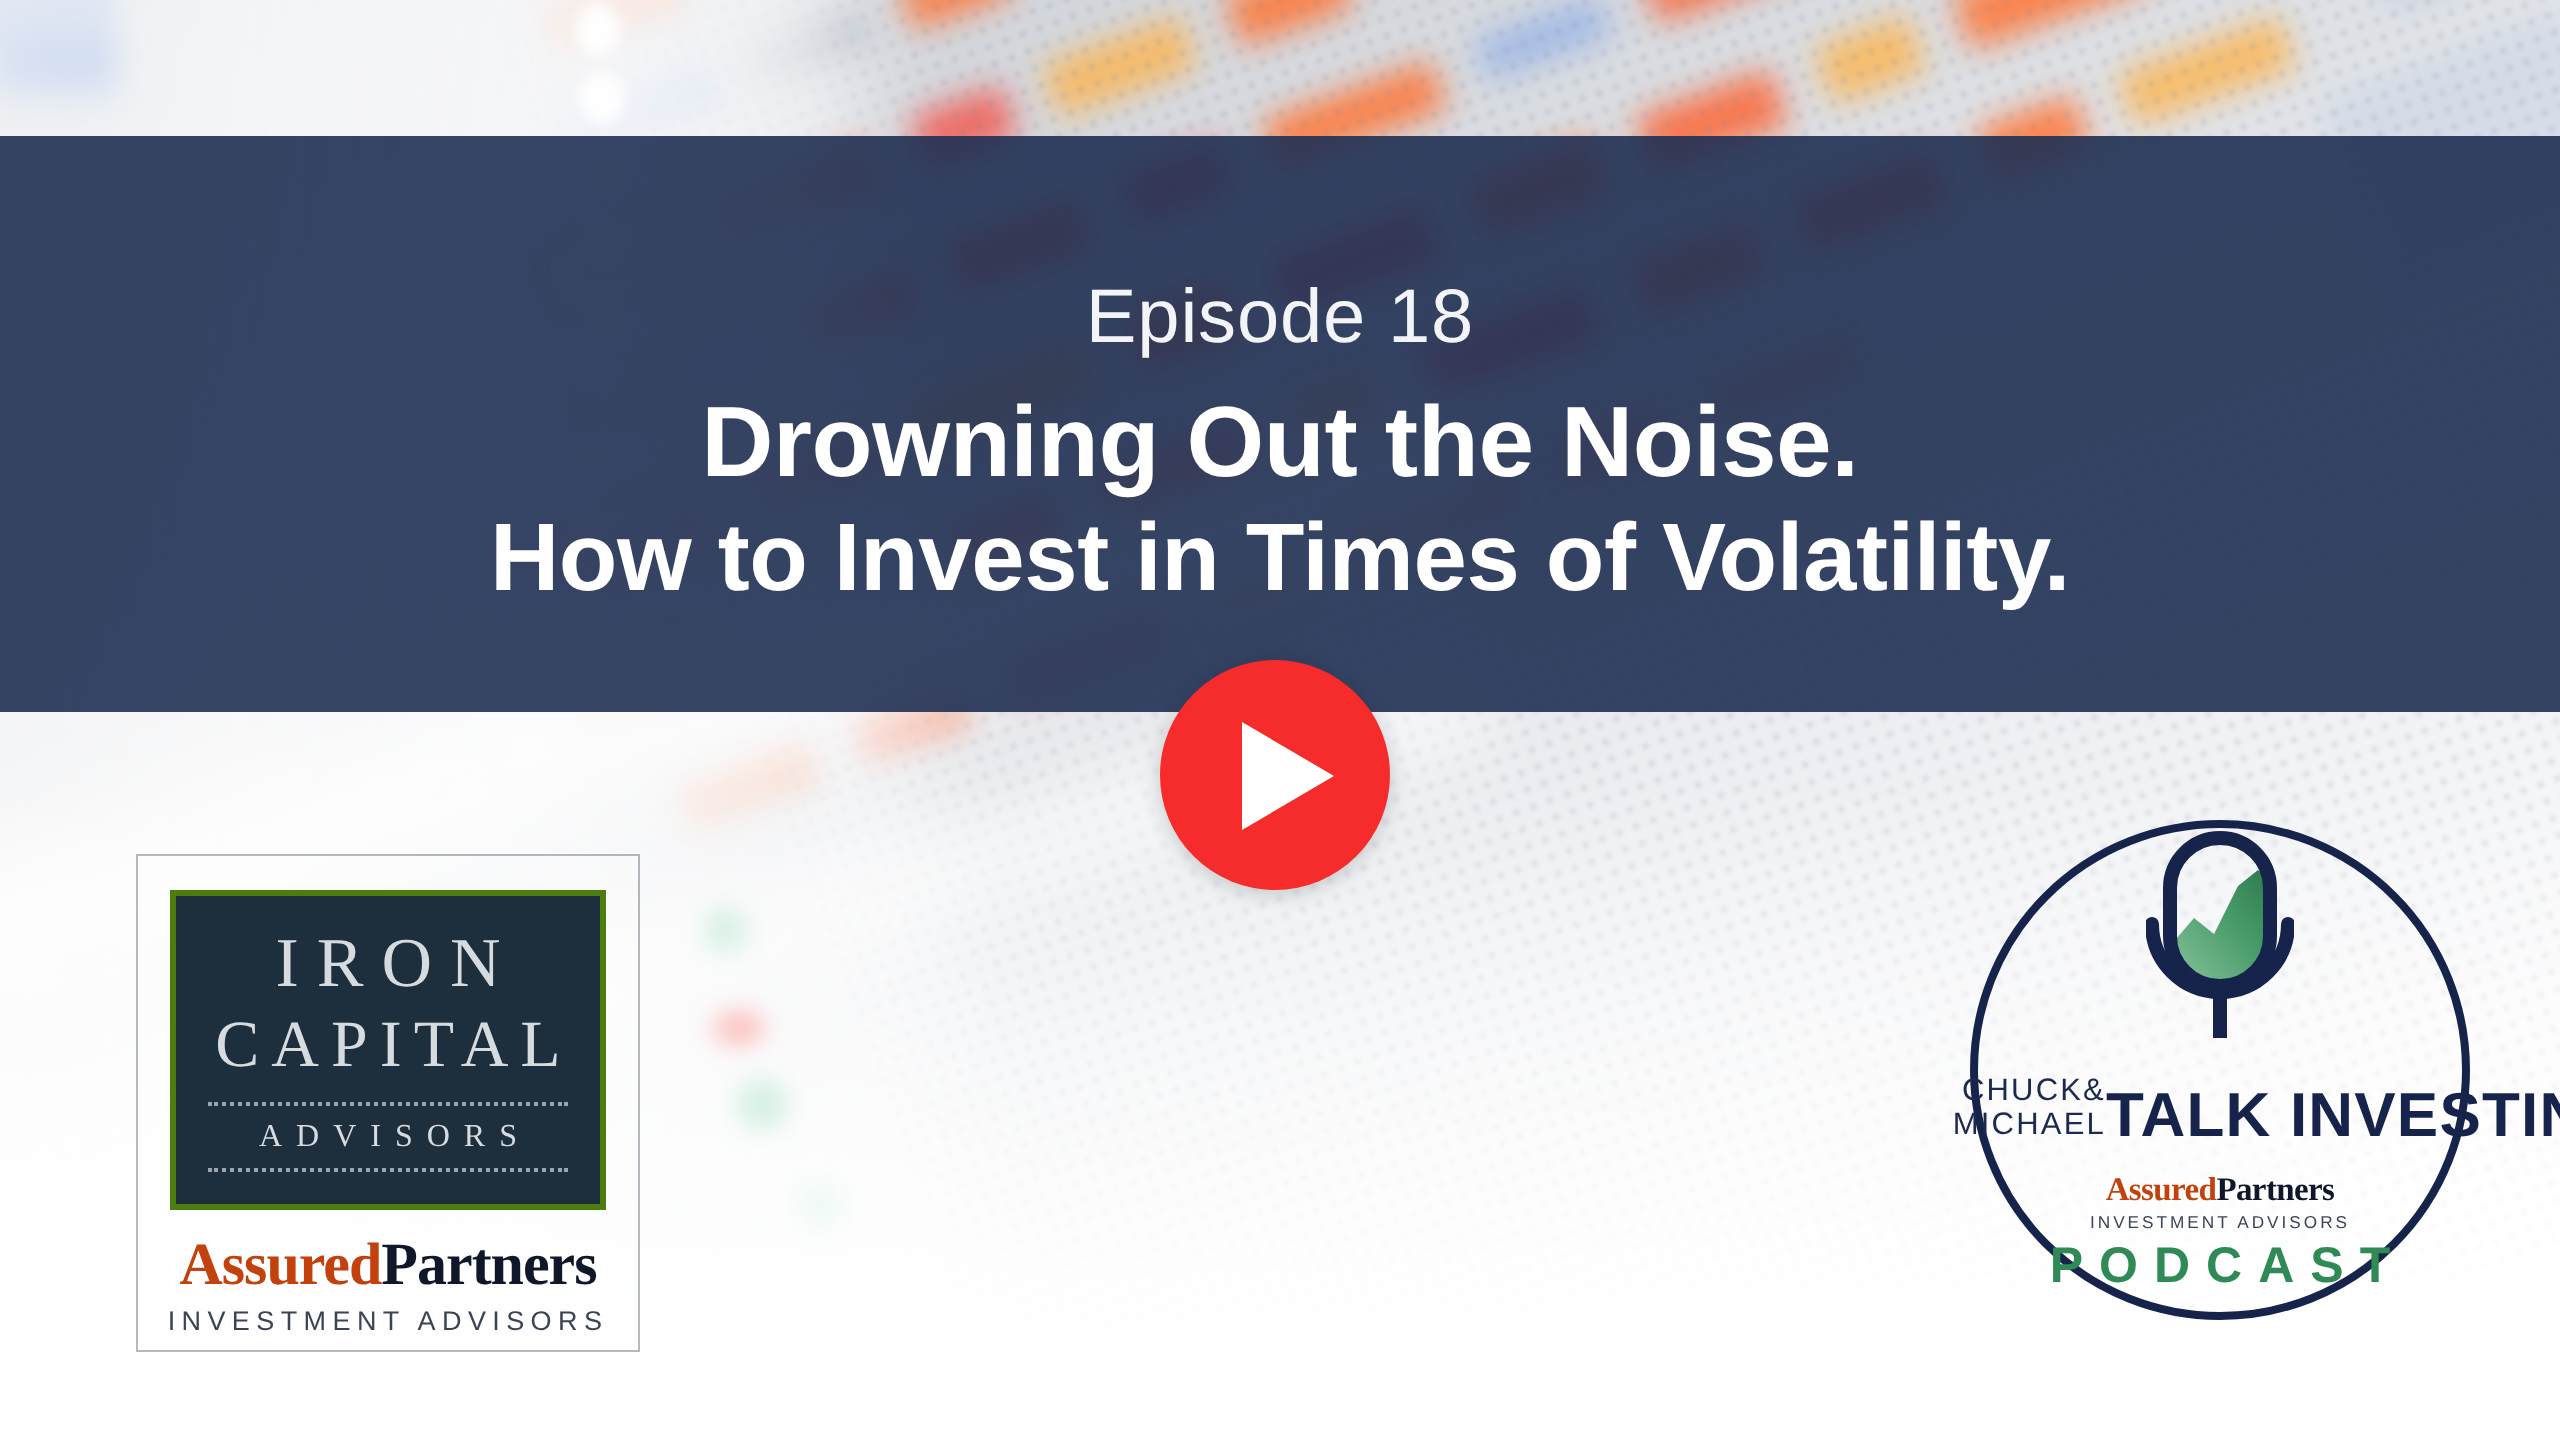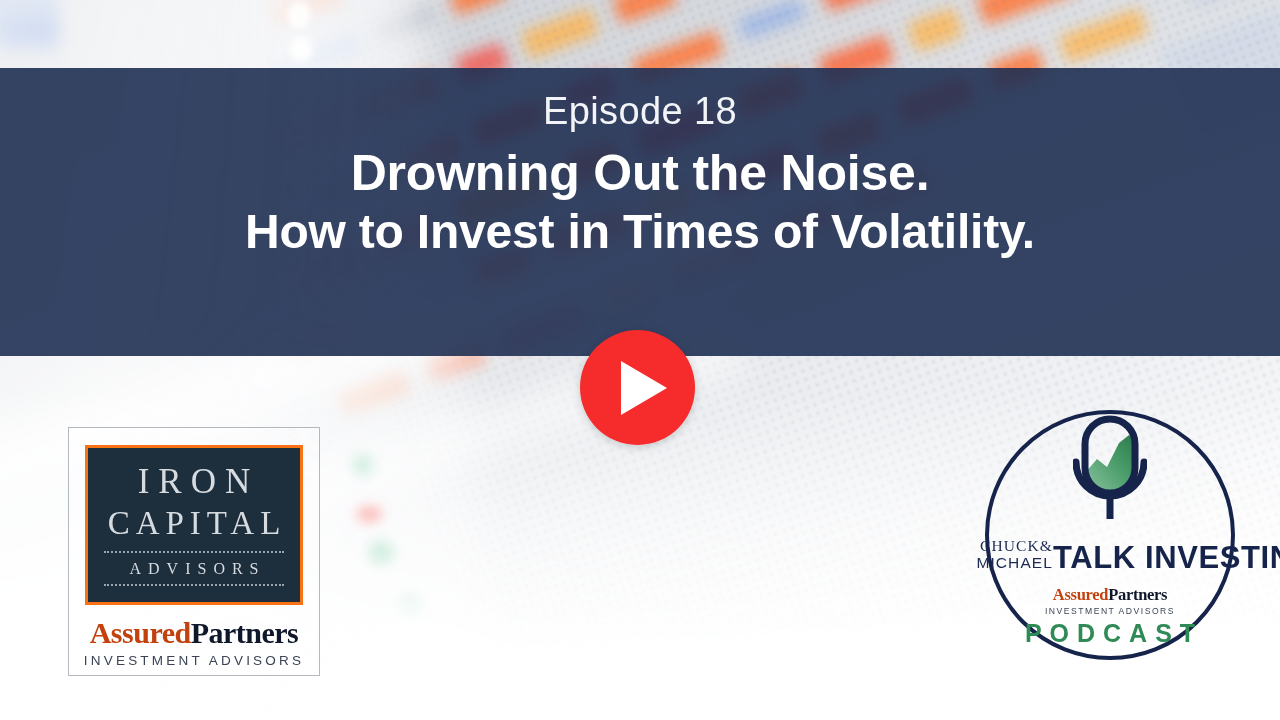--- a/index.html
+++ b/index.html
@@ -116,21 +116,21 @@
   .banner {
     position: absolute;
     left: 0;
     top: 68px;
     width: 1280px;
     height: 288px;
     background: rgba(32,48,83,0.90);
     display: flex;
     flex-direction: column;
     align-items: center;
-    justify-content: flex-start;
+    justify-content: center;
     box-sizing: border-box;
     padding-top: 24px;
   }
   .episode-label {
     color: #f2f4f7;
     font-size: 38px;
     font-weight: 300;
     letter-spacing: 0.4px;
     line-height: 1.05;
     text-align: center;
@@ -180,21 +180,21 @@
     border: 1px solid rgba(120,128,140,0.55);
     box-sizing: border-box;
   }
   .iron-box {
     position: absolute;
     left: 16px;
     top: 17px;
     width: 218px;
     height: 160px;
     background: #1d2e3c;
-    border: 3px solid #f97316;
+    border: 3px solid #4d7c0f;
     box-sizing: border-box;
     display: flex;
     flex-direction: column;
     align-items: center;
     justify-content: center;
     padding: 8px 8px;
   }
   .iron-word {
     font-family: "Liberation Serif", serif;
     color: #d6dbe0;
@@ -267,21 +267,21 @@
     left: -10px;
     top: 132px;
     width: 108px;
     text-align: right;
     color: #1c2a52;
     font-size: 15.5px;
     font-weight: 400;
     letter-spacing: 1.1px;
     line-height: 1.12;
   }
-  .cm-1 { white-space: nowrap; font-family: Liberation Serif, serif; }
+  .cm-1 { white-space: nowrap; }
   .cm-2 { white-space: nowrap; }
   .talk-investing {
     position: absolute;
     left: 98px;
     top: 135px;
     color: #16244c;
     font-size: 31px;
     font-weight: 700;
     letter-spacing: 0.6px;
     white-space: nowrap;

